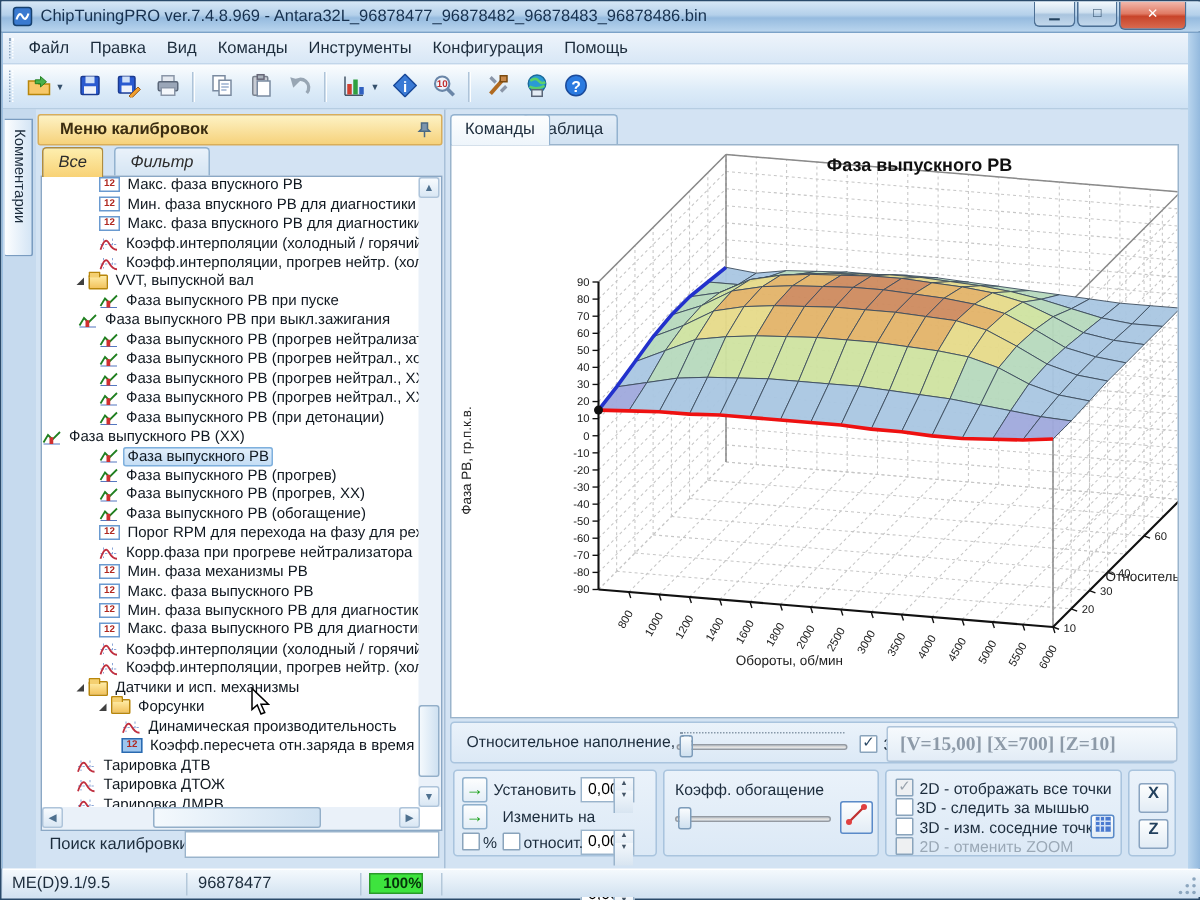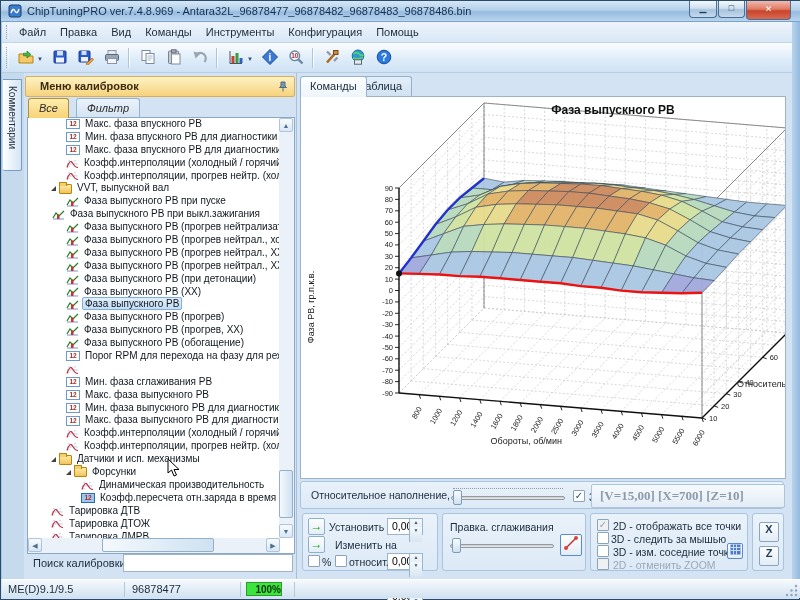--- a/index.html
+++ b/index.html
@@ -208,21 +208,21 @@
           <div class="trow" style="padding-left:38px"><svg class="ticon" width="13" height="11">
               <path d="M1,10 h11" stroke="#5577c0" stroke-width="0.8"></path>
               <path d="M1,9 L4,4 L7,7 L12,2" stroke="#208020" fill="none" stroke-width="1.2"></path>
               <rect x="5" y="5.5" width="2.5" height="4.5" fill="#d03030"></rect>
             </svg><span class="lbl">Фаза выпускного РВ (прогрев нейтрал., ХХ, хол.)</span></div>
           <div class="trow" style="padding-left:38px"><svg class="ticon" width="13" height="11">
               <path d="M1,10 h11" stroke="#5577c0" stroke-width="0.8"></path>
               <path d="M1,9 L4,4 L7,7 L12,2" stroke="#208020" fill="none" stroke-width="1.2"></path>
               <rect x="5" y="5.5" width="2.5" height="4.5" fill="#d03030"></rect>
             </svg><span class="lbl">Фаза выпускного РВ (при детонации)</span></div>
-          <div class="trow" style="padding-left:38px"><svg class="ticon" width="13" height="11">
+          <div class="trow" style=""><svg class="ticon" width="13" height="11">
               <path d="M1,10 h11" stroke="#5577c0" stroke-width="0.8"></path>
               <path d="M1,9 L4,4 L7,7 L12,2" stroke="#208020" fill="none" stroke-width="1.2"></path>
               <rect x="5" y="5.5" width="2.5" height="4.5" fill="#d03030"></rect>
             </svg><span class="lbl">Фаза выпускного РВ (ХХ)</span></div>
           <div class="trow sel" style="padding-left:38px"><svg class="ticon" width="13" height="11">
               <path d="M1,10 h11" stroke="#5577c0" stroke-width="0.8"></path>
               <path d="M1,9 L4,4 L7,7 L12,2" stroke="#208020" fill="none" stroke-width="1.2"></path>
               <rect x="5" y="5.5" width="2.5" height="4.5" fill="#d03030"></rect>
             </svg><span class="lbl">Фаза выпускного РВ</span></div>
           <div class="trow" style="padding-left:38px"><svg class="ticon" width="13" height="11">
@@ -237,22 +237,22 @@
             </svg><span class="lbl">Фаза выпускного РВ (прогрев, ХХ)</span></div>
           <div class="trow" style="padding-left:38px"><svg class="ticon" width="13" height="11">
               <path d="M1,10 h11" stroke="#5577c0" stroke-width="0.8"></path>
               <path d="M1,9 L4,4 L7,7 L12,2" stroke="#208020" fill="none" stroke-width="1.2"></path>
               <rect x="5" y="5.5" width="2.5" height="4.5" fill="#d03030"></rect>
             </svg><span class="lbl">Фаза выпускного РВ (обогащение)</span></div>
           <div class="trow" style="padding-left:38px"><span class="ticon ic-num">12</span><span class="lbl">Порог RPM для перехода на фазу для режима ХХ</span></div>
           <div class="trow" style="padding-left:38px"><svg class="ticon" width="13" height="11">
               <path d="M1,6 h11 M3,2 v7 M9,2 v7" stroke="#8aa6d8" stroke-width="0.7" stroke-dasharray="1.5,1.5"></path>
               <path d="M1,9.5 Q4,0.5 6.5,5 T12,9.5" stroke="#c03040" fill="none" stroke-width="1.2"></path>
-            </svg></div>
-          <div class="trow" style="padding-left:38px"><span class="ticon ic-num">12</span><span class="lbl">Мин. фаза сглаживания РВ</span></div>
+            </svg><span class="lbl">Корр.фаза при прогреве нейтрализатора</span></div>
+          <div class="trow" style="padding-left:38px"><span class="ticon ic-num">12</span><span class="lbl">Мин. фаза механизмы РВ</span></div>
           <div class="trow" style="padding-left:38px"><span class="ticon ic-num">12</span><span class="lbl">Макс. фаза выпускного РВ</span></div>
           <div class="trow" style="padding-left:38px"><span class="ticon ic-num">12</span><span class="lbl">Мин. фаза выпускного РВ для диагностики</span></div>
           <div class="trow" style="padding-left:38px"><span class="ticon ic-num">12</span><span class="lbl">Макс. фаза выпускного РВ для диагностики</span></div>
           <div class="trow" style="padding-left:38px"><svg class="ticon" width="13" height="11">
               <path d="M1,6 h11 M3,2 v7 M9,2 v7" stroke="#8aa6d8" stroke-width="0.7" stroke-dasharray="1.5,1.5"></path>
               <path d="M1,9.5 Q4,0.5 6.5,5 T12,9.5" stroke="#c03040" fill="none" stroke-width="1.2"></path>
             </svg><span class="lbl">Коэфф.интерполяции (холодный / горячий )</span></div>
           <div class="trow" style="padding-left:38px"><svg class="ticon" width="13" height="11">
               <path d="M1,6 h11 M3,2 v7 M9,2 v7" stroke="#8aa6d8" stroke-width="0.7" stroke-dasharray="1.5,1.5"></path>
               <path d="M1,9.5 Q4,0.5 6.5,5 T12,9.5" stroke="#c03040" fill="none" stroke-width="1.2"></path>
@@ -641,21 +641,21 @@
       <span class="clabel abs" style="left:32px;top:25px;">Изменить на</span>
       <div class="spin abs" style="left:84px;top:22px;"><span>0,000</span><span class="arr" style="top:0;">▲</span><span class="arr" style="top:8px;">▼</span></div>
       <div class="cb abs" style="left:5px;top:41px;"></div>
       <span class="clabel abs" style="left:19px;top:42px;">%</span>
       <div class="cb abs" style="left:32px;top:41px;"></div>
       <span class="clabel abs" style="left:46px;top:42px;">относит.</span>
       <div class="spin abs" style="left:84px;top:40px;"><span>0,000</span><span class="arr" style="top:0;">▲</span><span class="arr" style="top:8px;">▼</span></div>
     </div>
 
     <div class="gbox abs" style="left:144px;top:440px;width:144px;height:58px;">
-      <span class="clabel abs" style="left:7px;top:7px;">Правка. сглаживания</span>
+      <span class="clabel abs" style="left:7px;top:7px;">Коэфф. обогащение</span>
       <div class="slider-track abs" style="left:7px;top:30px;width:104px;"></div>
       <div class="slider-thumb abs" style="left:9px;top:24px;"></div>
       <div class="sqbtn abs" style="left:117px;top:20px;width:22px;height:22px;border-color:#5a8ac8;">
         <svg width="16" height="16">
             <path d="M3,13 L13,3" stroke="#c03030" stroke-width="1.5"></path>
             <circle cx="3" cy="13" r="2" fill="#e04040"></circle>
             <circle cx="13" cy="3" r="2" fill="#e04040"></circle>
           </svg>
       </div>
     </div>

